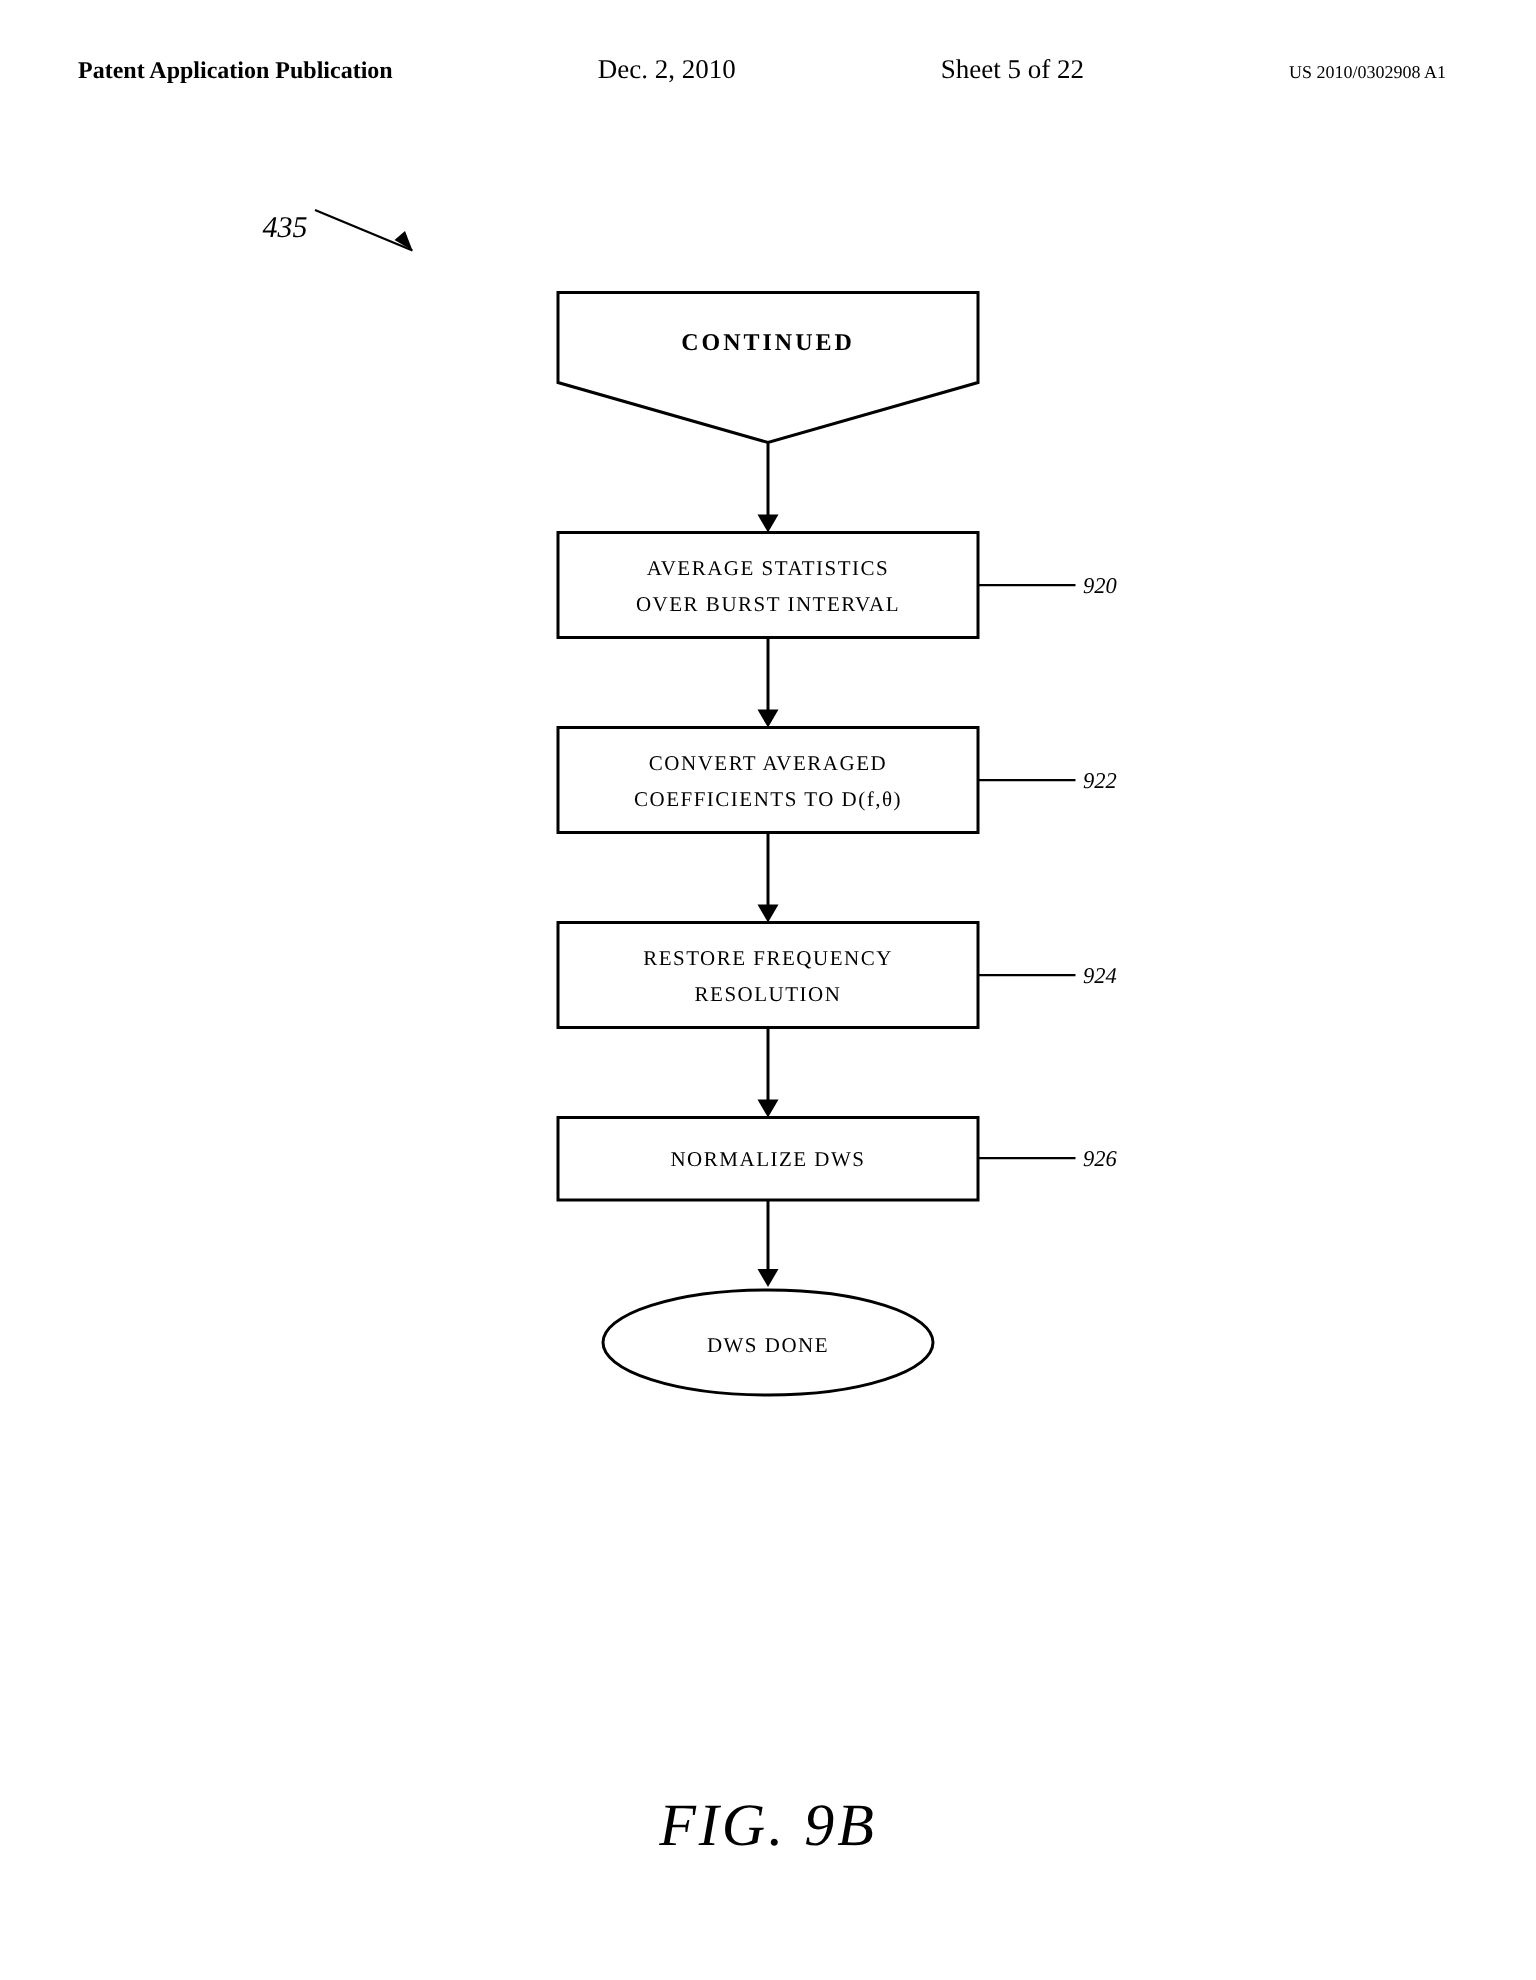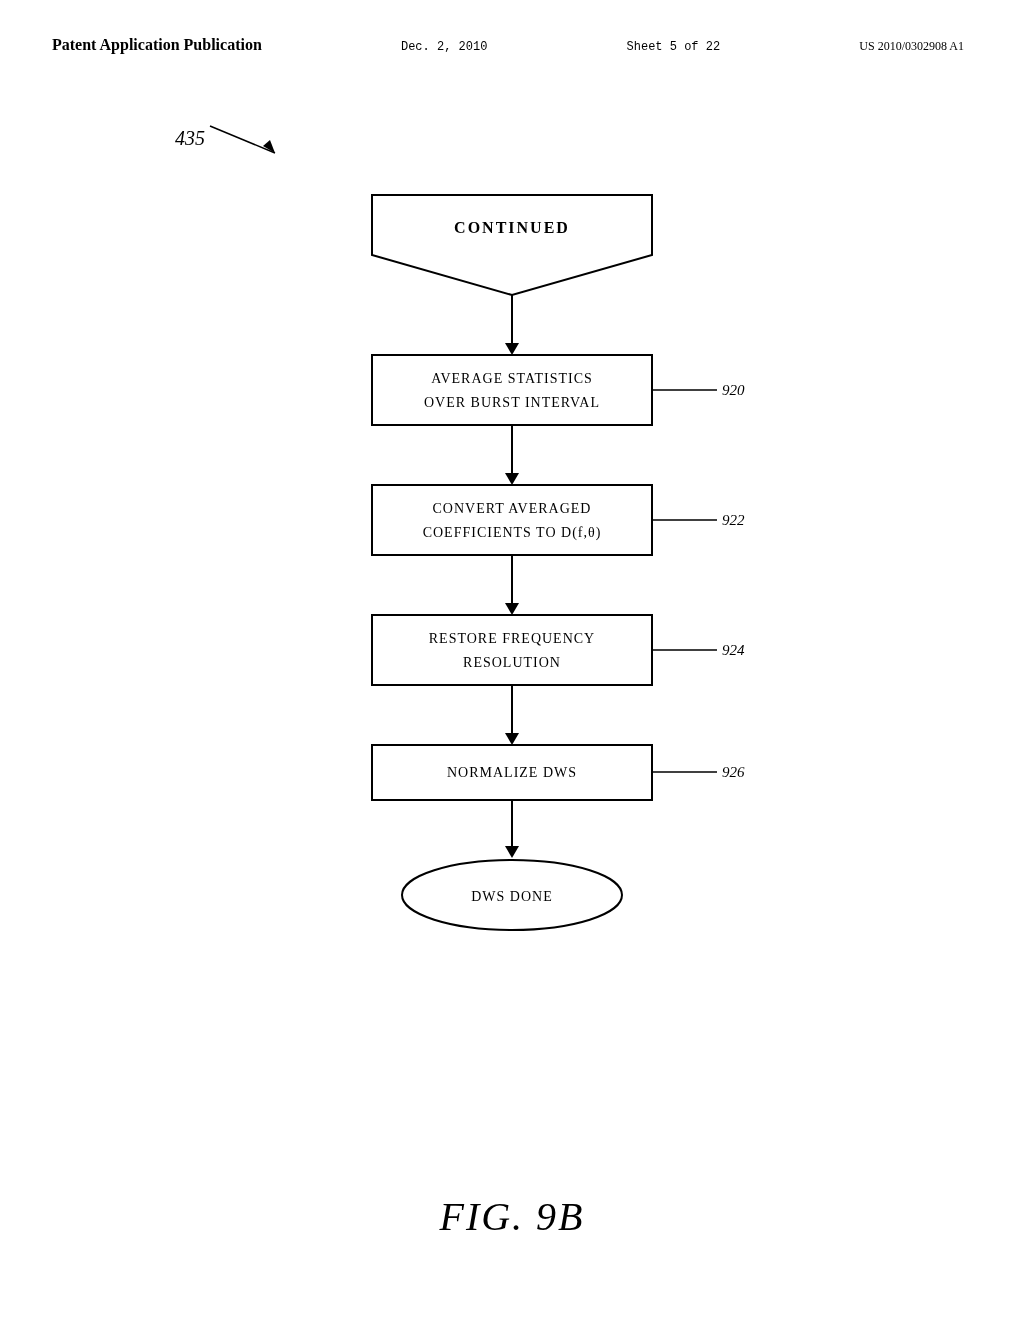--- a/index.html
+++ b/index.html
@@ -33,22 +33,22 @@
       border-bottom: none;
     }
 
     .header-left {
       font-size: 16px;
       font-weight: bold;
       font-family: 'Times New Roman', Times, serif;
     }
 
     .header-center {
-      font-size: 12px;
-      font-family: Liberation Mono, monospace;
+      font-size: 18px;
+      font-family: Liberation Serif, serif;
     }
 
     .header-right {
       font-size: 12px;
       font-family: 'Times New Roman', Times, serif;
     }
 
     
     .fig-label {
       position: absolute;
@@ -67,21 +67,21 @@
 <body>
 <div class="page">
 
   <div class="header">
     <div class="header-left">Patent Application Publication</div>
     <div class="header-center">Dec. 2, 2010</div>
     <div class="header-center">Sheet 5 of 22</div>
     <div class="header-right">US 2010/0302908 A1</div>
   </div>
 
-  <div style="position:absolute; top:118px; left:175px; display:flex; align-items:center;">
+  <div style="position:absolute; top:132px; left:175px; display:flex; align-items:center;">
     <span style="font-size:20px; font-style:italic; font-family:'Times New Roman',serif;">435</span>
     <svg width="80" height="40" viewBox="0 0 80 40">
       <line x1="5" y1="8" x2="70" y2="35" stroke="#000" stroke-width="1.5"></line>
       <polygon points="70,35 58,28 65,22" fill="#000"></polygon>
     </svg>
   </div>
 
   <svg width="700" height="900" viewBox="0 0 700 900" style="position:absolute; top:175px; left:162px;">
 
     <polygon points="210,20 490,20 490,80 350,120 210,80" fill="white" stroke="black" stroke-width="2"></polygon>

